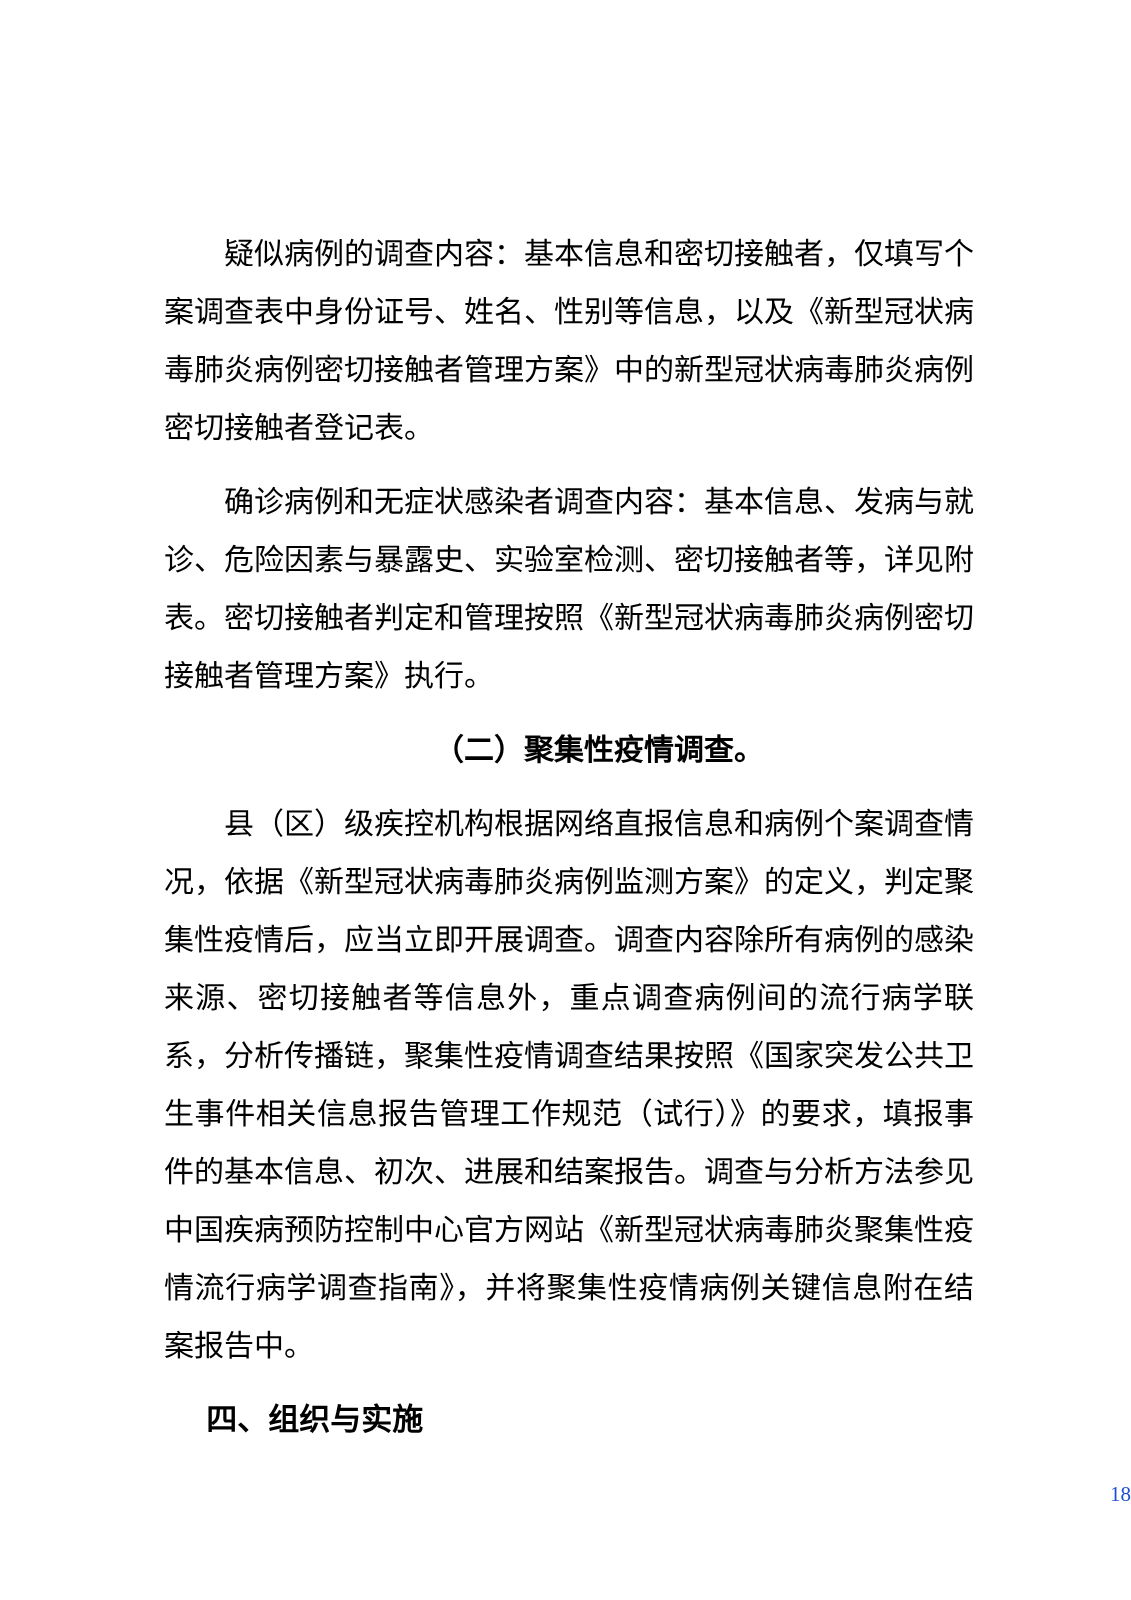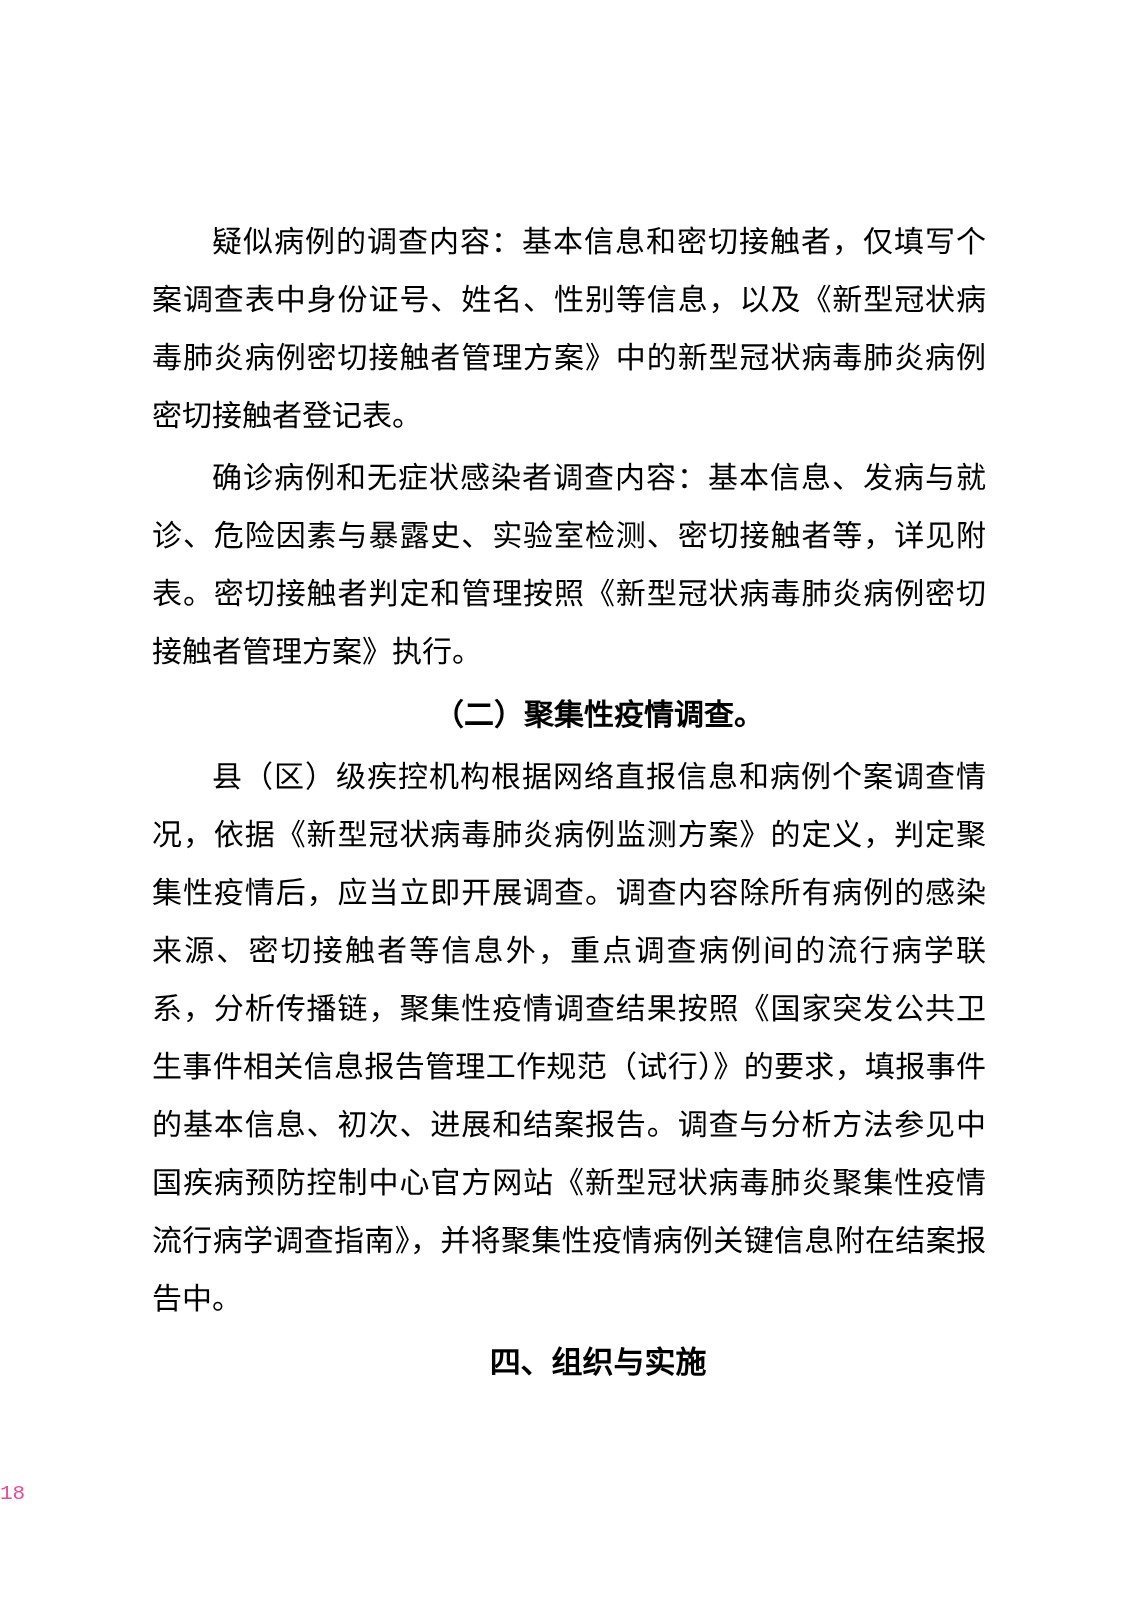--- a/index.html
+++ b/index.html
@@ -22,53 +22,53 @@
     top: 209px;
     width: 842px;
     font-family: "Liberation Serif", "DejaVu Serif", serif;
     font-size: 30px;
     font-weight: 400;
     line-height: 58px;
     text-align: justify;
     text-justify: inter-ideograph;
   }
   .para-body {
-    margin: 4px;
+    margin: 16px;
     text-indent: 2em;
   }
   .subheading {
     margin: 5px 0 0 0;
     padding: 0;
     text-indent: 2em;
     font-size: 30px;
     font-weight: 700;
     line-height: 58px;
     font-family: "Liberation Serif", "DejaVu Serif", serif;
     text-align: center;
   }
   .heading {
     margin: 6px 0 0 0;
     padding: 0;
     text-indent: 1.88em;
     font-size: 31px;
     font-weight: 700;
     line-height: 58px;
     font-family: "Liberation Sans", "DejaVu Sans", sans-serif;
-    text-align: center;
+    text-align: left;
   }
   .page-number {
     position: absolute;
     left: 0;
     top: 1479px;
     width: 100%;
-    text-align: left;
+    text-align: right;
     font-size: 21px;
     line-height: 30px;
-    font-family: Liberation Mono, monospace;
-    color: #ec4899;
+    font-family: Liberation Serif, serif;
+    color: #1d4ed8;
   }
 </style>
 </head>
 <body>
 
 <div class="page">
   <main class="text-block">
     <p class="para-body">疑似病例的调查内容：基本信息和密切接触者，仅填写个案调查表中身份证号、姓名、性别等信息，以及《新型冠状病毒肺炎病例密切接触者管理方案》中的新型冠状病毒肺炎病例密切接触者登记表。</p>
     <p class="para-body">确诊病例和无症状感染者调查内容：基本信息、发病与就诊、危险因素与暴露史、实验室检测、密切接触者等，详见附表。密切接触者判定和管理按照《新型冠状病毒肺炎病例密切接触者管理方案》执行。</p>
     <h3 class="subheading">（二）聚集性疫情调查。</h3>

